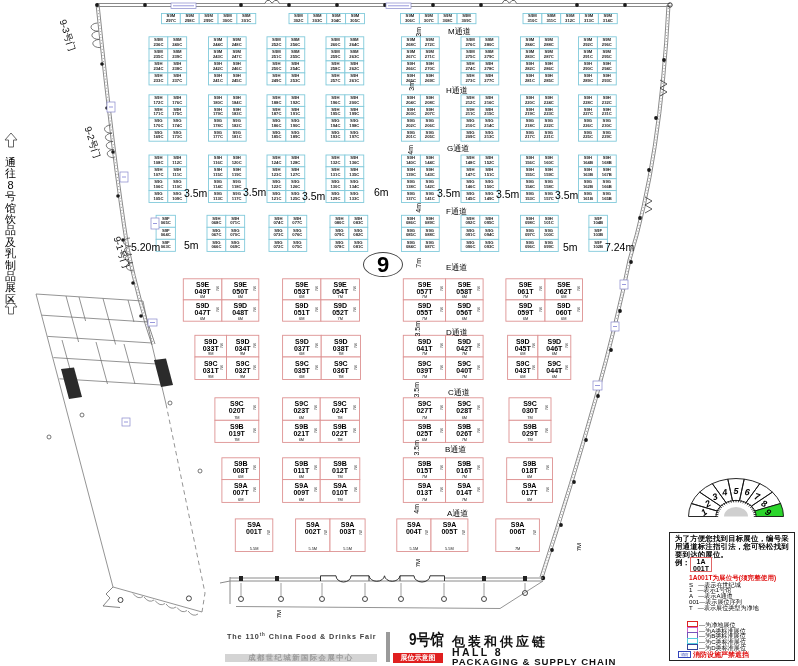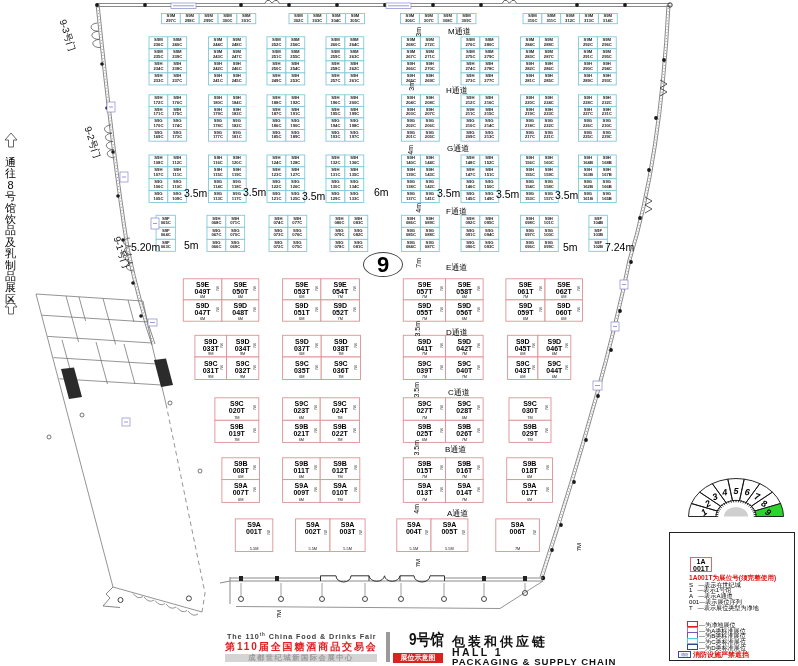--- a/index.html
+++ b/index.html
@@ -1632,33 +1632,33 @@
       <text x="20.6" y="29.8" font-size="9" font-style="italic" font-weight="bold" fill="#000" text-anchor="middle" transform="rotate(-27 20.6 26.4)">2</text>
       <text x="27.9" y="22.8" font-size="9" font-style="italic" font-weight="bold" fill="#000" text-anchor="middle" transform="rotate(-18 27.9 19.4)">3</text>
       <text x="37.8" y="18.3" font-size="9" font-style="italic" font-weight="bold" fill="#000" text-anchor="middle" transform="rotate(-9 37.8 14.9)">4</text>
       <text x="49.0" y="16.7" font-size="9" font-style="italic" font-weight="bold" fill="#000" text-anchor="middle" transform="rotate(0 49.0 13.3)">5</text>
       <text x="60.2" y="18.3" font-size="9" font-style="italic" font-weight="bold" fill="#000" text-anchor="middle" transform="rotate(9 60.2 14.9)">6</text>
       <text x="70.1" y="22.8" font-size="9" font-style="italic" font-weight="bold" fill="#000" text-anchor="middle" transform="rotate(18 70.1 19.4)">7</text>
       <text x="77.4" y="29.8" font-size="9" font-style="italic" font-weight="bold" fill="#000" text-anchor="middle" transform="rotate(27 77.4 26.4)">8</text>
       <text x="81.3" y="38.4" font-size="9" font-style="italic" font-weight="bold" fill="#000" text-anchor="middle" transform="rotate(36 81.3 35.0)">9</text>
     </svg>
     <div id="leg">
+<div class="p">为了方便您找到目标展位，编号采<br>用通道标注指引法，您可轻松找到<br>要到达的展位。<br>例：</div>
 <div class="ex"><b>1A</b><br><b>001T</b></div>
 <div class="rt">1A001T为展位号(须完整使用)</div>
 <div class="df">S&nbsp;&nbsp;&nbsp;—表示在世纪城<br>1&nbsp;&nbsp;&nbsp;—表示1号馆<br>A&nbsp;&nbsp;&nbsp;—表示A通道<br>001—表示展位序列<br>T&nbsp;&nbsp;&nbsp;—表示展位类型为净地</div>
 <div class="sw" style="top:88px"><i style="border-color:#dd2222"></i>—为净地展位</div>
 <div class="sw" style="top:93.7px"><i style="border-color:#cc66cc"></i>—为A类标准展位</div>
 <div class="sw" style="top:99.4px"><i style="border-color:#7755bb"></i>—为B类标准展位</div>
 <div class="sw" style="top:105.1px"><i style="border-color:#55ccdd"></i>—为C类标准展位</div>
 <div class="sw" style="top:110.8px"><i style="border-color:#334499"></i>—为D类标准展位</div>
 <div class="fire"><span class="fb">消防</span><span class="ft">消防设施严禁遮挡</span></div>
 </div>
     <div id="ft">
 <div class="l1">The 110<sup>th</sup> China Food &amp; Drinks Fair</div>
-<div class="l2">第110届全国糖酒商品交易会</div>
 <div class="l3">成都世纪城新国际会展中心</div>
 <div class="vbar"></div>
 <div class="h9">9号馆</div>
 <div class="bz">包装和供应链</div>
-<div class="hall">HALL 1</div>
+<div class="hall">HALL 8</div>
 <div class="zb">展位示意图</div>
 <div class="pk">PACKAGING &amp; SUPPLY CHAIN</div>
 </div>
   </div>
 </body></html>

